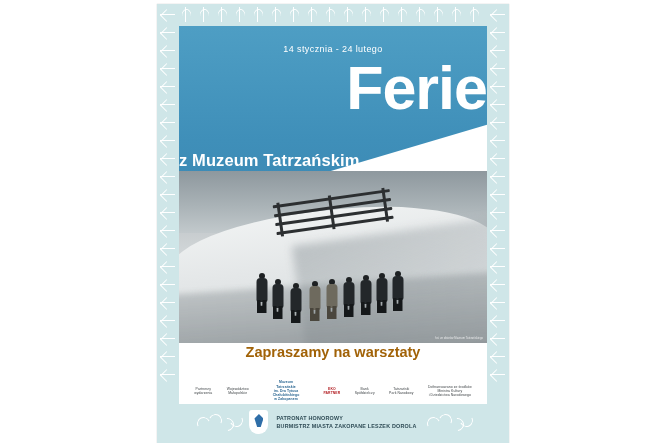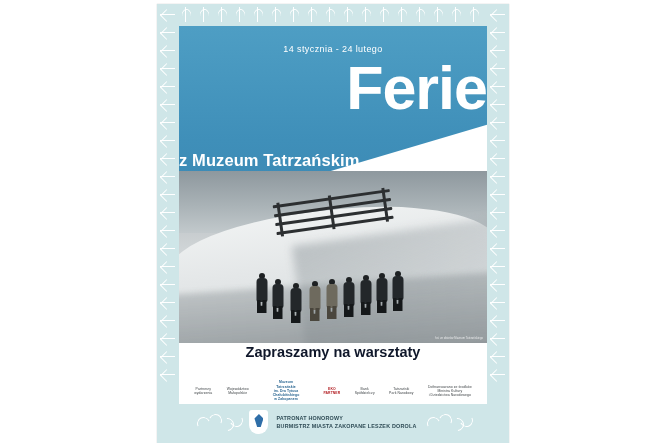--- a/index.html
+++ b/index.html
@@ -300,21 +300,21 @@
     top: 317px;
     width: 308px;
     height: 35px;
     background: #ffffff;
   }
   .cta {
     position: absolute;
     left: 0; right: 0;
     top: 1px;
     text-align: center;
-    color: #0f172a;
+    color: #a16207;
     font-size: 14.5px;
     font-weight: bold;
     font-family: "Liberation Sans", sans-serif;
   }
   .url {
     position: absolute;
     left: 0; right: 0;
     top: 19px;
     text-align: center;
     color: #3a86ad;

